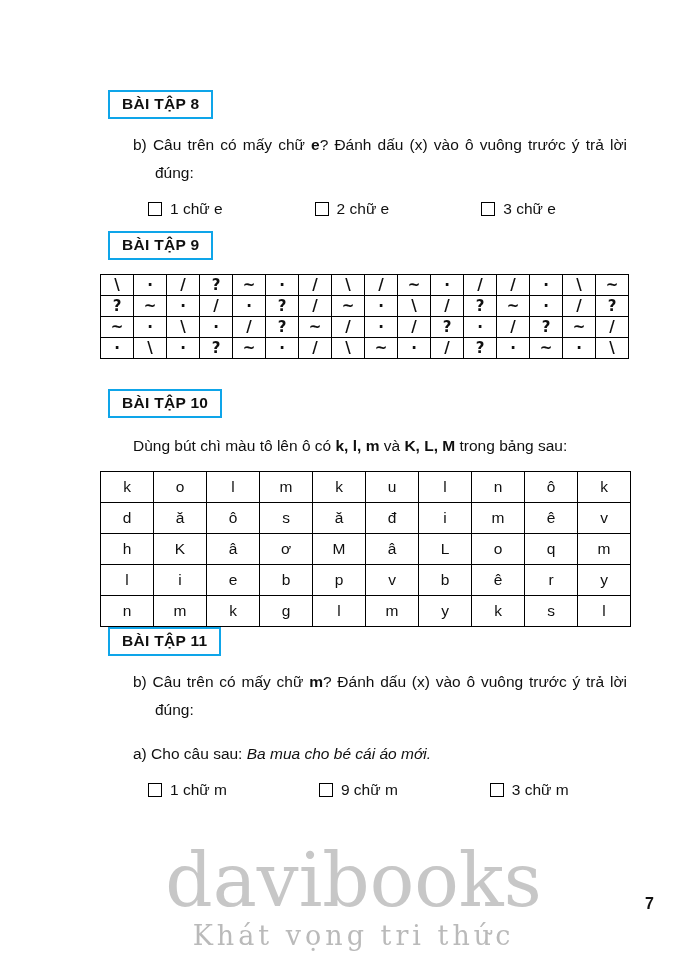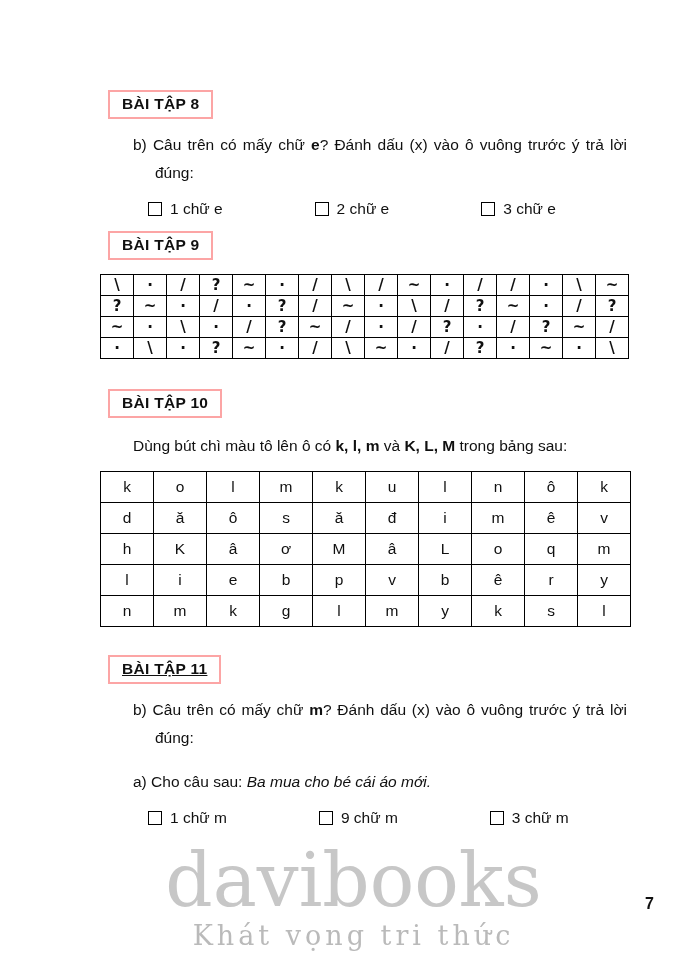--- a/index.html
+++ b/index.html
@@ -1,20 +1,20 @@
 <!DOCTYPE html>
 <html><head>
 <meta charset="utf-8">
 <style>
   * { margin:0; padding:0; box-sizing:border-box; }
   html,body { background:#e9e9e9; }
   body { font-family:"Liberation Sans", sans-serif; color:#101010; }
   .page { position:relative; width:700px; height:965px; background:#ffffff; overflow:hidden; padding-top:90px; margin:0 auto; }
 
-  .title-box { display:inline-block; margin-left:108px; border:2px solid #fca5a5; padding:3px 12px 4px 12px;
+  .title-box { display:inline-block; margin-left:108px; border:2px solid #0ea5e9; padding:3px 12px 4px 12px;
                font-weight:bold; font-size:15.5px; letter-spacing:.3px; background:#fff; }
   .mt-sec { margin-top:12px; }
 
   p.item { margin:12px 0 0 133px; width:494px; font-size:15.5px; line-height:28px;
            text-align:justify; padding-left:22px; text-indent:-22px; }
   p.instr { margin:14px 0 0 110px; width:517px; font-size:15.5px; line-height:27px;
             text-align:justify; text-indent:23px; }
   i { font-style:italic; }
   b { font-weight:bold; }
 
@@ -204,21 +204,21 @@
           <td>m</td>
           <td>y</td>
           <td>k</td>
           <td>s</td>
           <td>l</td>
         </tr>
       </tbody>
     </table>
 
   
-  <div class="title-box" style="margin-top:28px;text-decoration:underline;">
+  <div class="title-box" style="">
     <span>BÀI TẬP 11</span>
   </div>
   <p class="item"><span>b) Câu trên có mấy chữ </span><b>m</b><span>? Đánh dấu (x) vào ô vuông trước ý trả lời đúng:</span></p>
   <p class="item" style="margin-top:16px;"><span>a) Cho câu sau: </span><i>Ba mua cho bé cái áo mới.</i></p>
   <div class="options">
       <span class="option">
         <span class="cb"></span>
         <span>1 chữ m</span>
       </span>
       <span class="option">

